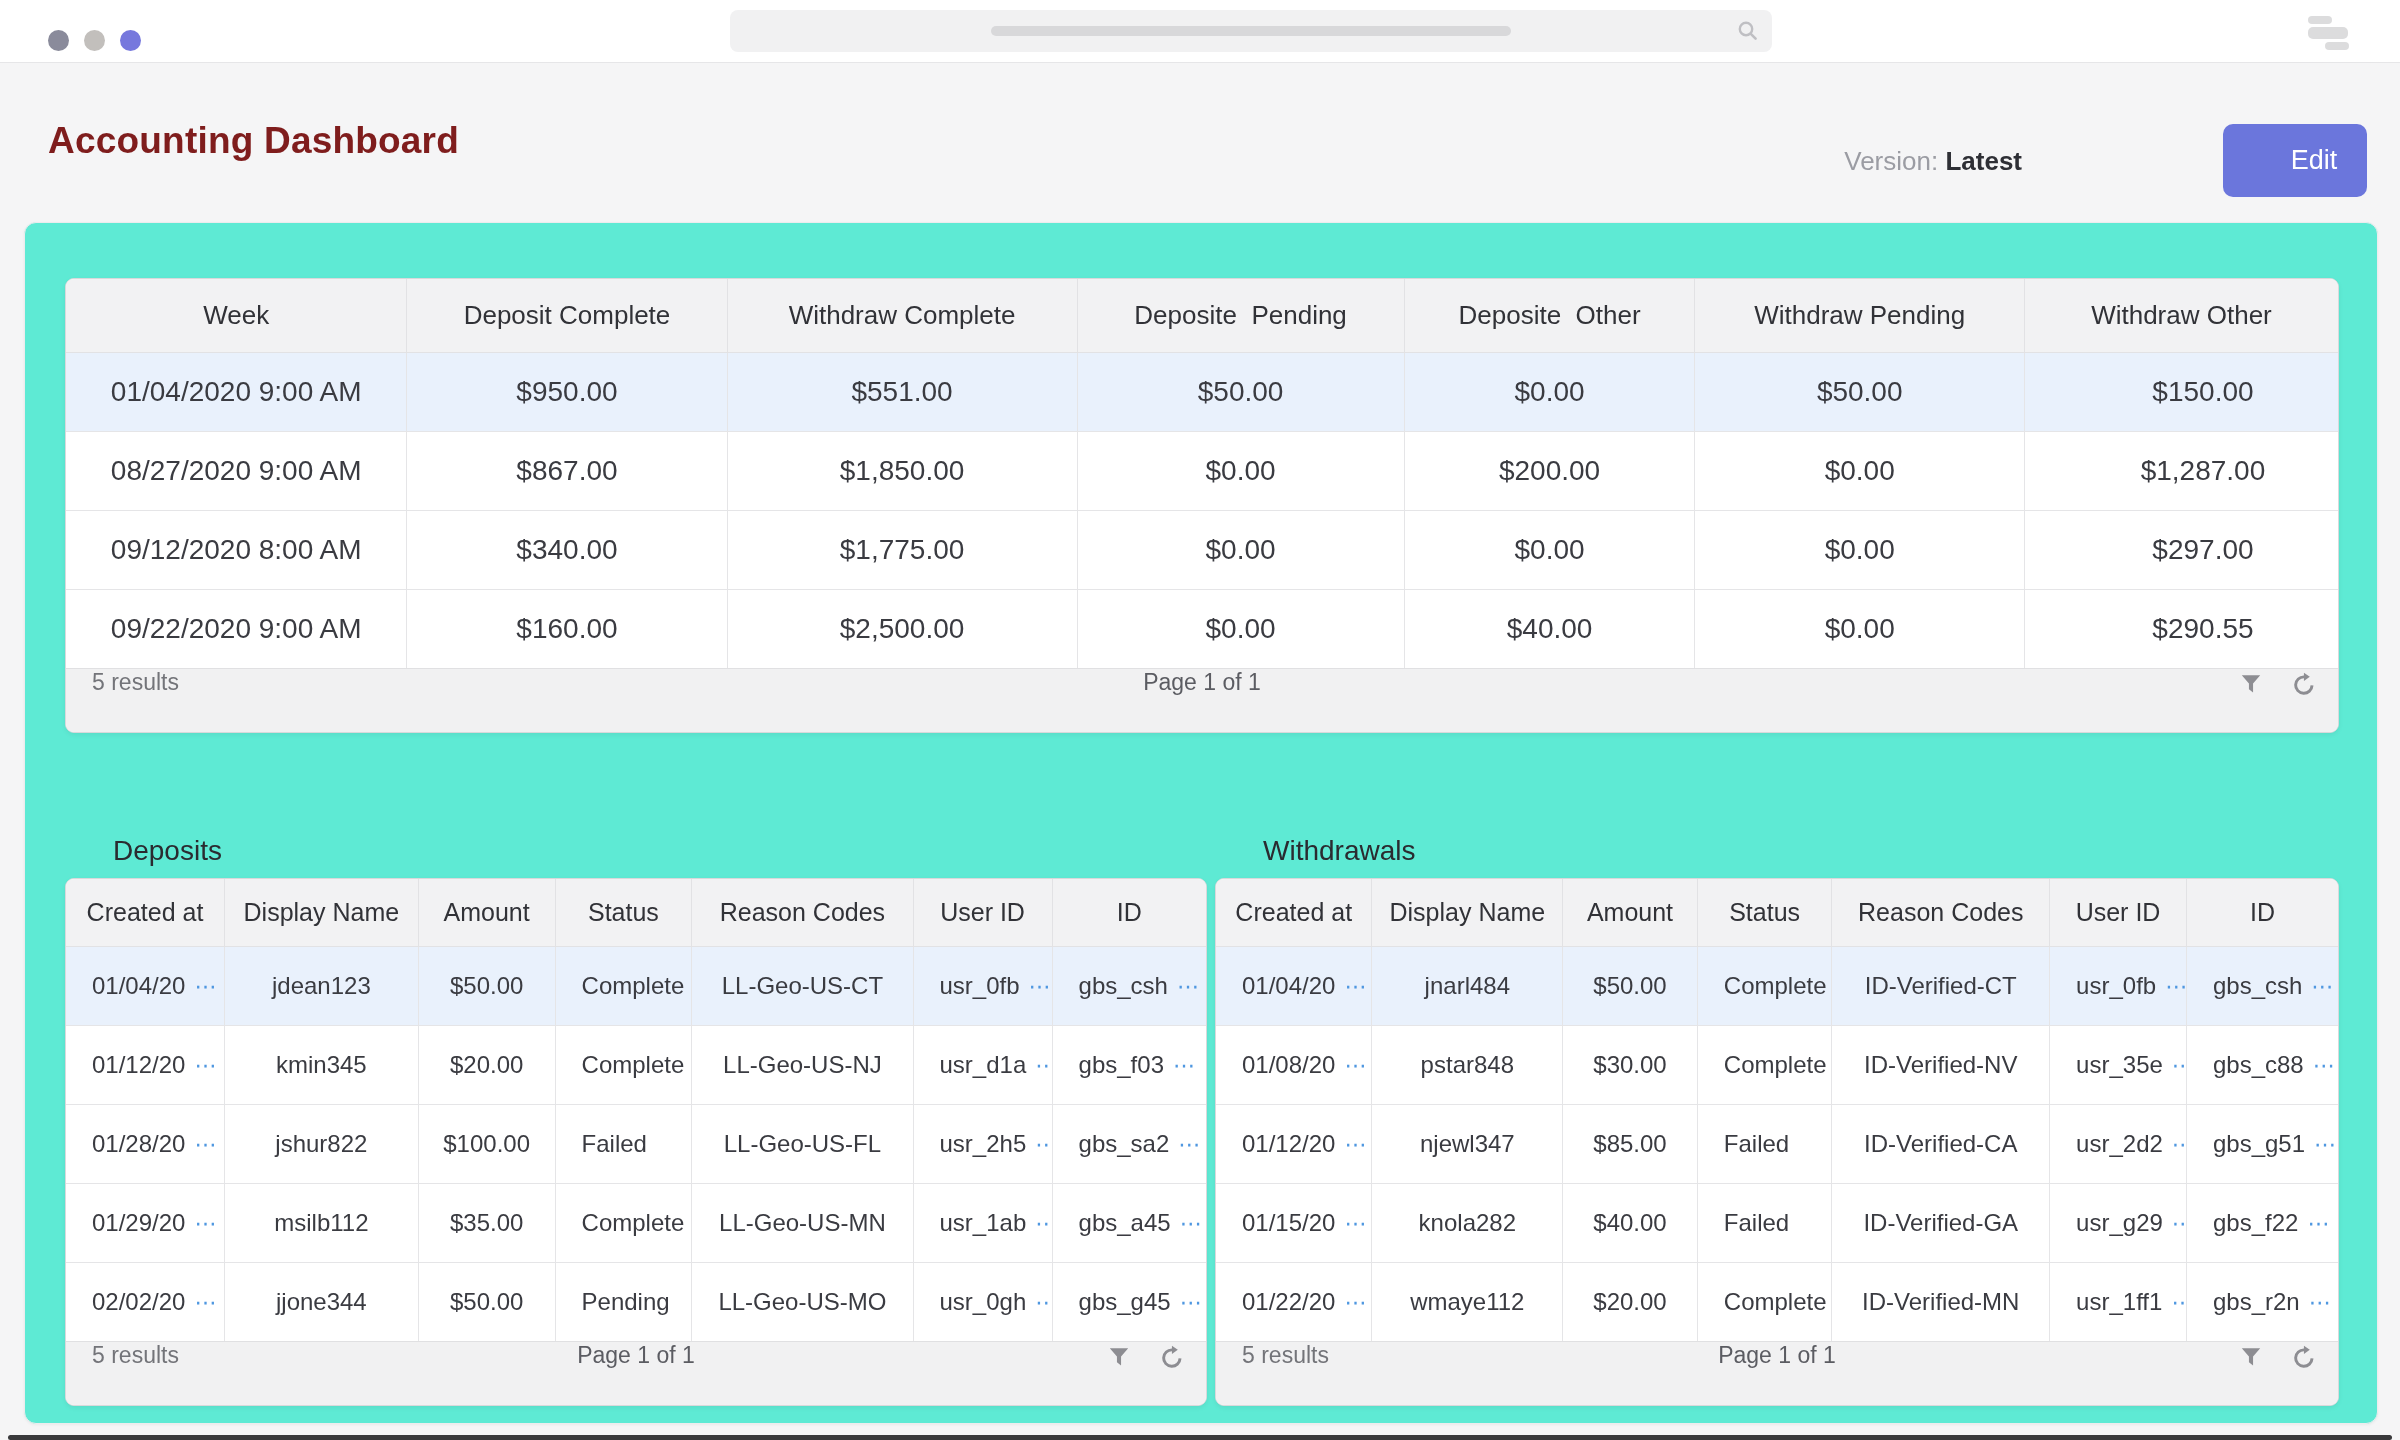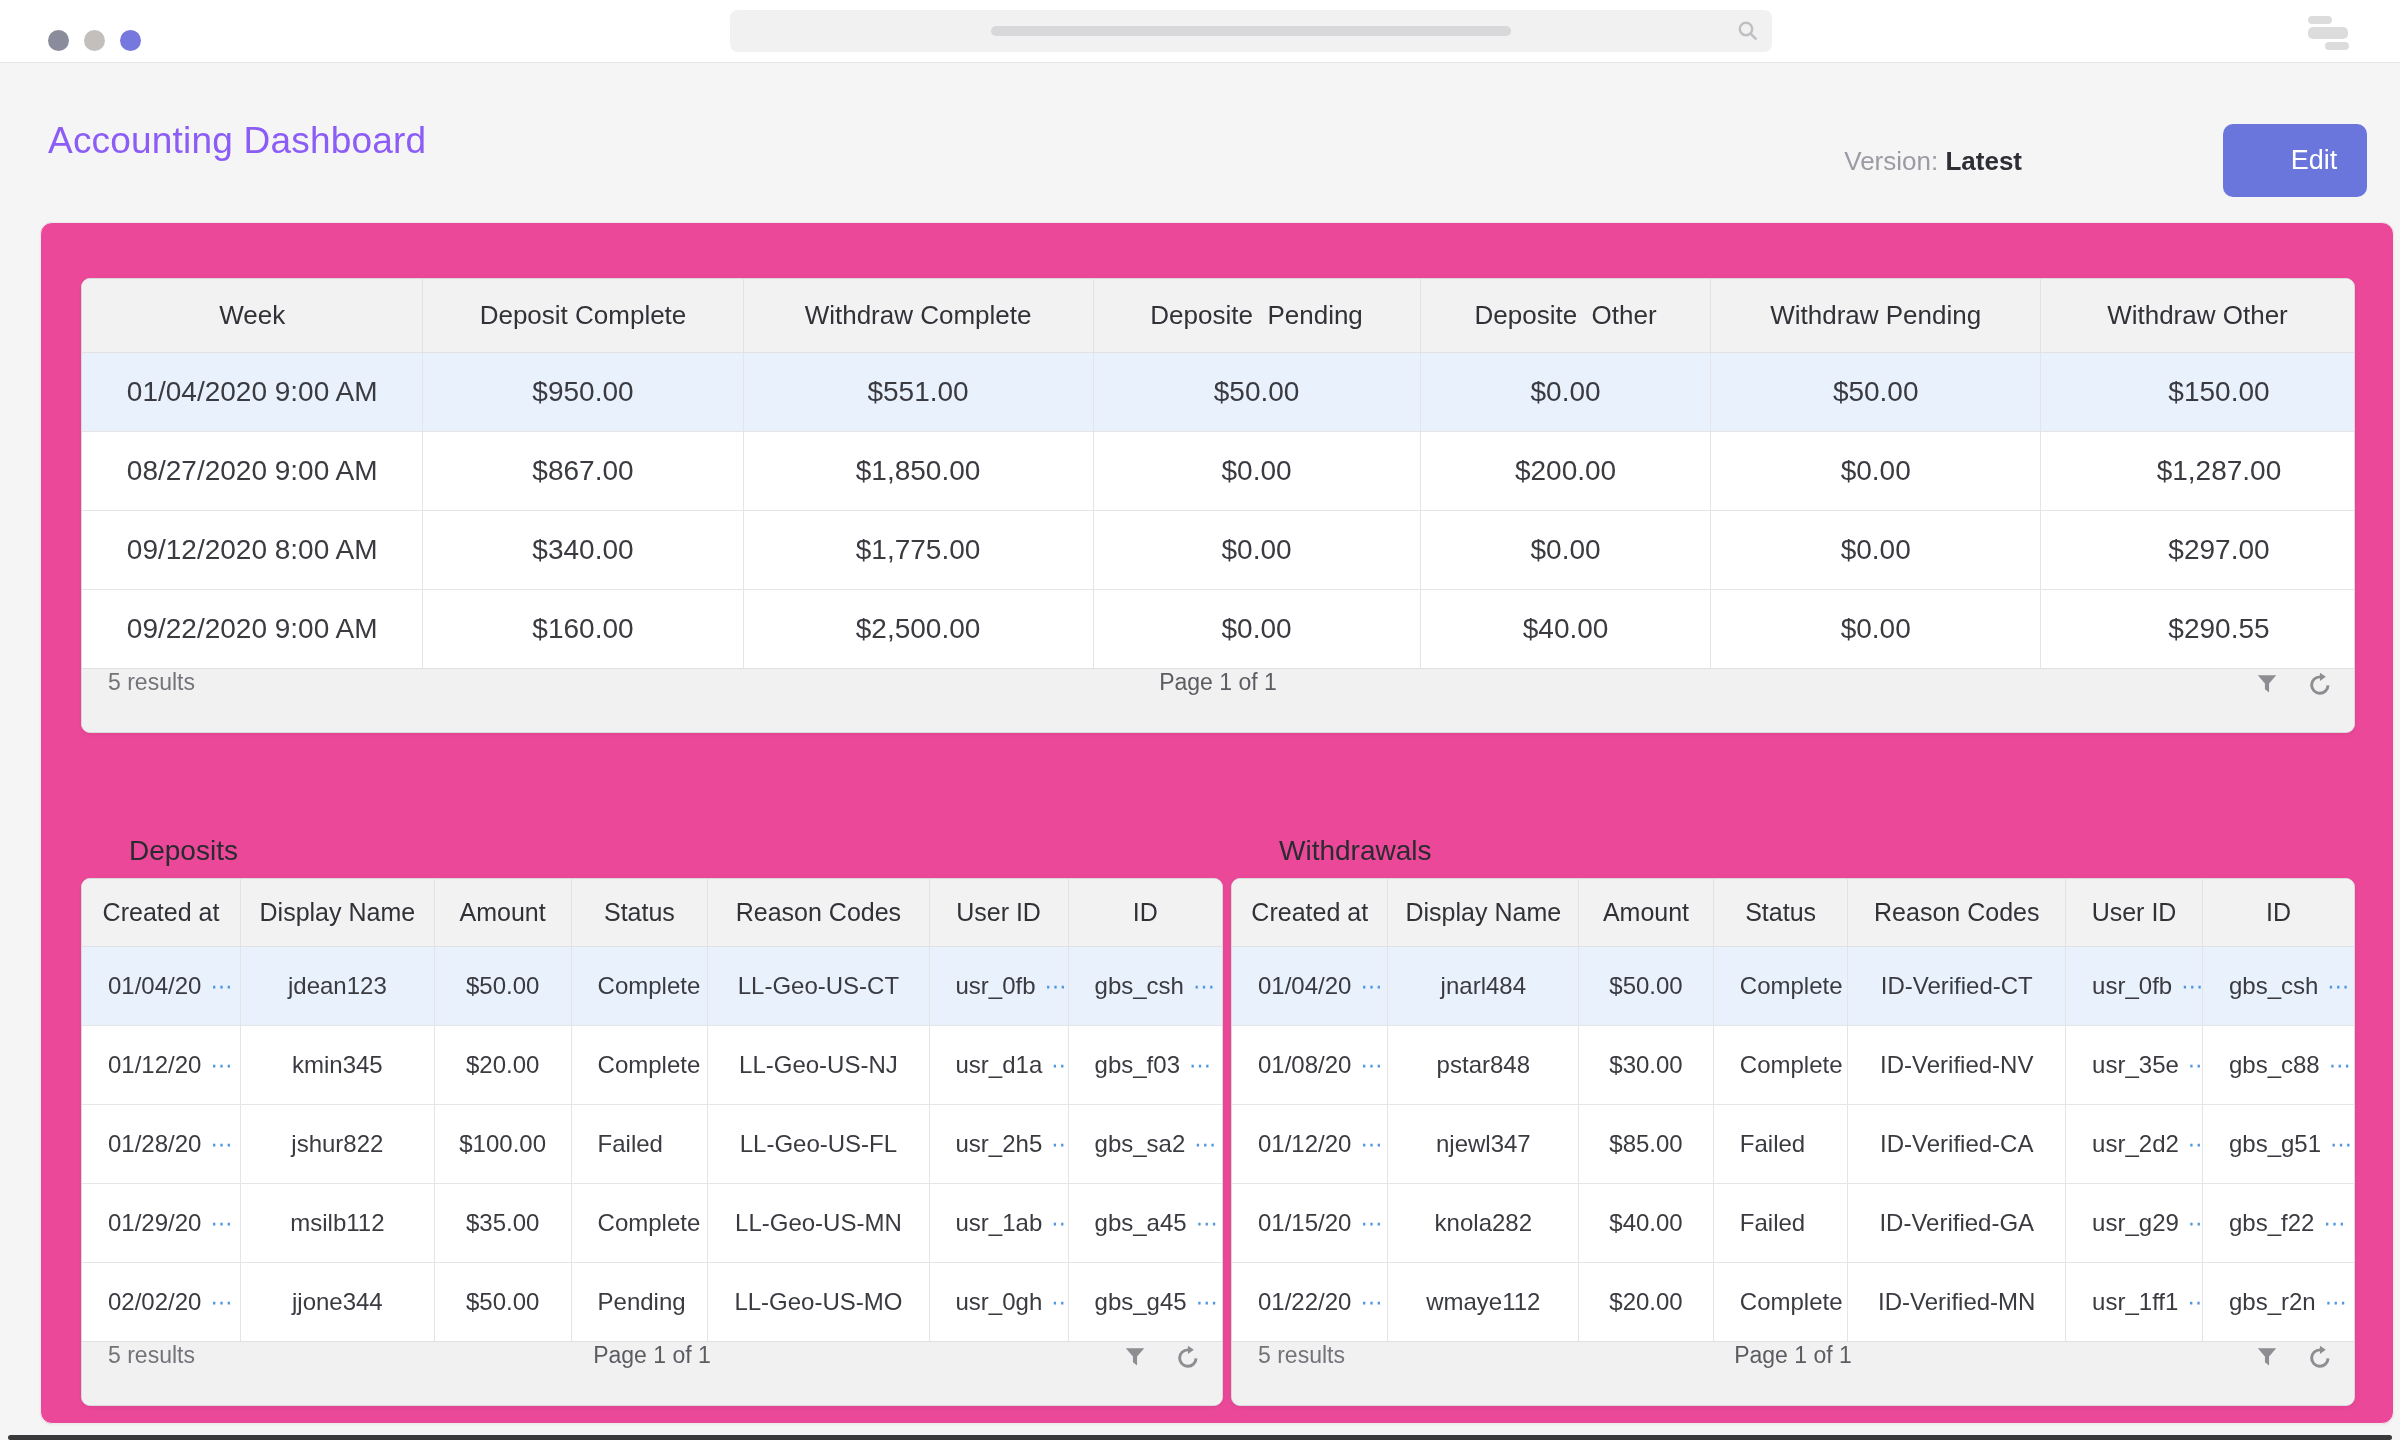--- a/index.html
+++ b/index.html
@@ -14,27 +14,27 @@
   .dots{position:absolute;left:48px;top:30px;display:flex;gap:15px;}
   .dot{width:21px;height:21px;border-radius:50%;}
   .searchbar{position:absolute;left:730px;top:10px;width:1042px;height:42px;background:#f1f1f2;border-radius:8px;}
   .search-line{position:absolute;left:50%;top:50%;transform:translate(-50%,-50%);width:520px;height:10px;border-radius:5px;background:#d8d8da;}
   .search-glyph{position:absolute;right:12px;top:9px;width:24px;height:24px;}
   .menu-icon{position:absolute;right:48px;top:12px;width:46px;height:38px;}
   .menu-icon .b1{position:absolute;left:2px;top:4px;width:24px;height:8px;border-radius:4px;background:#dcdcdd;}
   .menu-icon .b2{position:absolute;left:2px;top:15px;width:40px;height:12px;border-radius:5px;background:#dcdcdd;}
   .menu-icon .b3{position:absolute;left:19px;top:30px;width:24px;height:8px;border-radius:4px;background:#dcdcdd;}
   
-  .page-title{position:absolute;left:48px;top:120px;font-size:37px;font-weight:400;color:#8b5cf6;letter-spacing:.2px;}
+  .page-title{position:absolute;left:48px;top:120px;font-size:37px;font-weight:700;color:#7f1d1d;letter-spacing:.2px;}
   .version{position:absolute;right:378px;top:146px;font-size:26px;color:#9b9ca3;white-space:pre;}
   .version b{color:#2e2f35;font-weight:600;}
   .edit-btn{position:absolute;left:2223px;top:124px;width:144px;height:73px;border:none;border-radius:10px;
     color:#ffffff;font-size:27px;font-weight:500;font-family:inherit;cursor:pointer;}
   
-  .card{position:absolute;left:40px;top:222px;width:2352px;height:1200px;background:#ec4899;border:1px solid #ececee;
+  .card{position:absolute;left:24px;top:222px;width:2352px;height:1200px;background:#5eead4;border:1px solid #ececee;
     border-radius:12px;box-shadow:0 1px 3px rgba(0,0,0,.05);}
   .section-title{position:absolute;font-size:28px;font-weight:500;color:#2a2b30;margin-left:48px;}
   
   .table-card{position:absolute;background:#fff;border:1px solid #d9d9db;border-radius:9px;overflow:hidden;
     box-shadow:0 2px 5px rgba(0,0,0,.06);}
   table{border-collapse:collapse;width:100%;table-layout:fixed;}
   th{background:#f2f2f3;font-weight:400;color:#313237;border-bottom:1px solid #e2e2e4;border-right:1px solid #e2e2e4;
      white-space:pre;overflow:hidden;text-align:center;}
   th:last-child{border-right:none;}
   td{color:#3a3b41;border-right:1px solid #e5e5e7;border-top:1px solid #e5e5e7;text-align:center;

